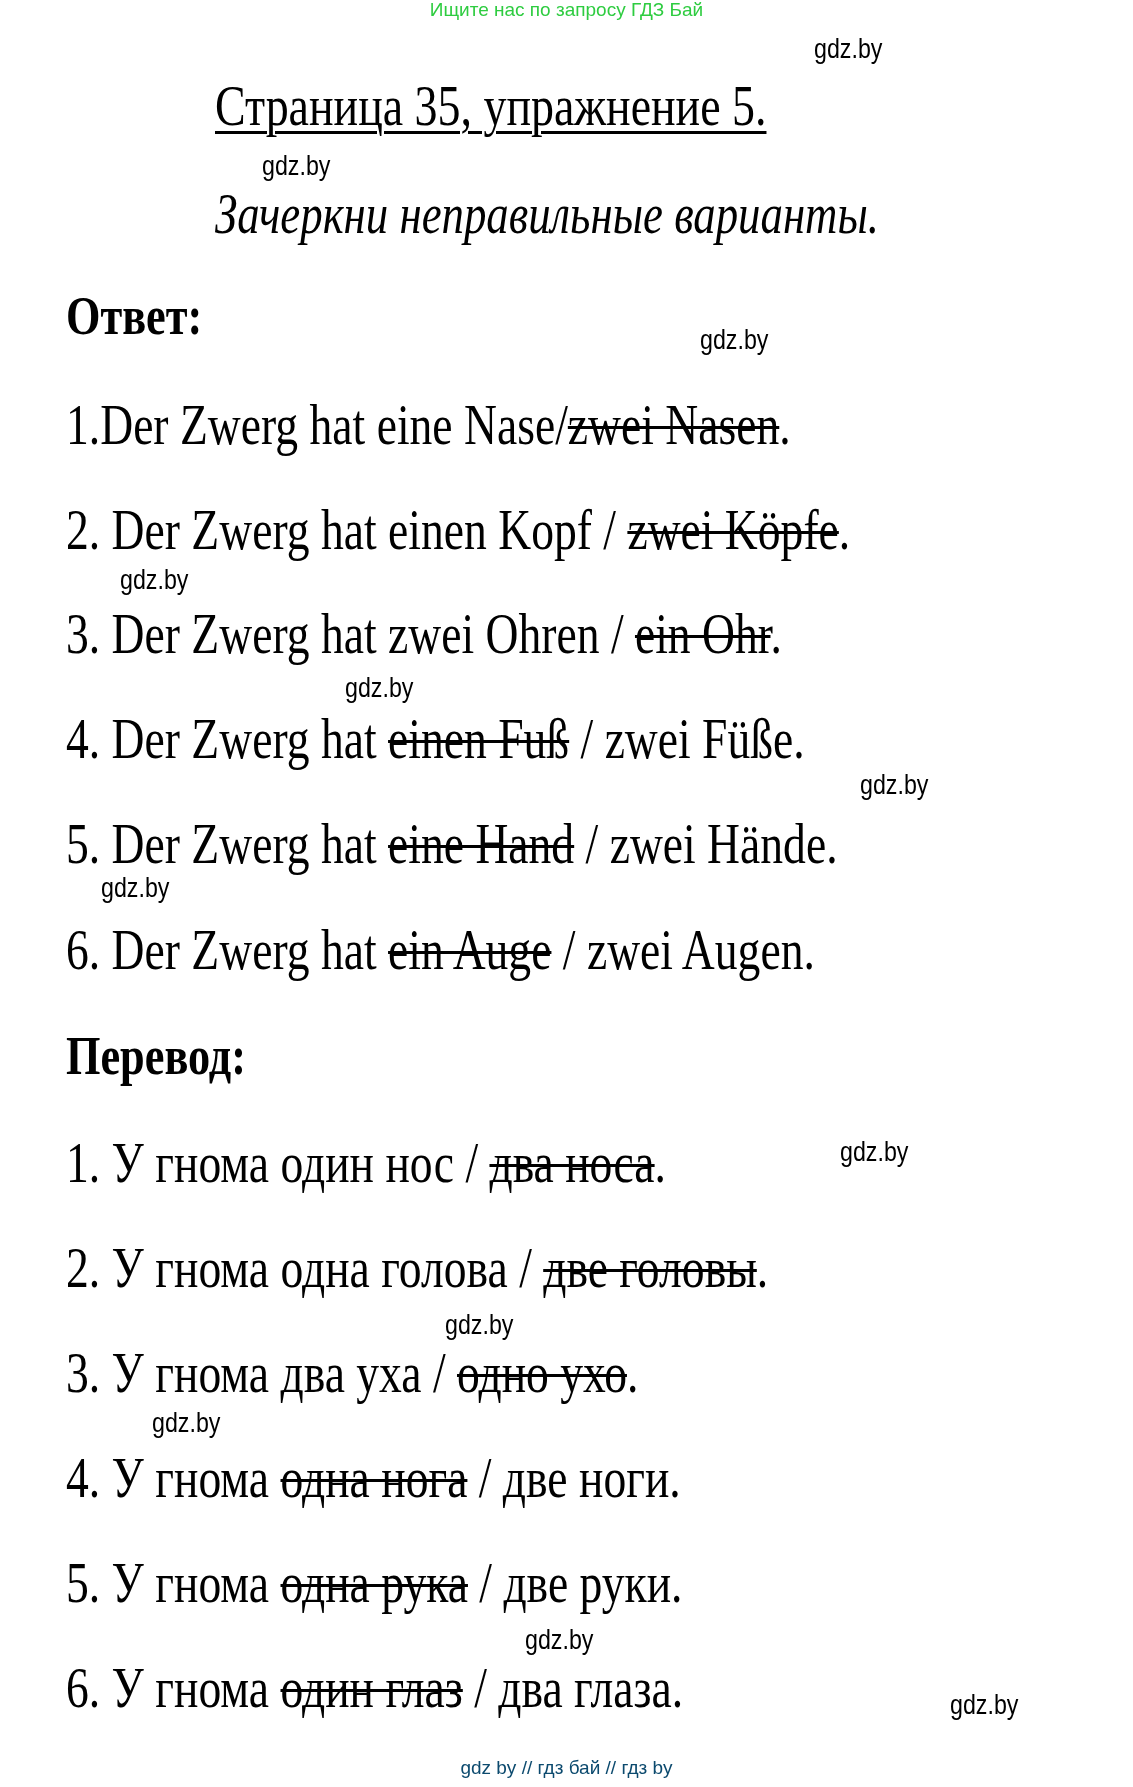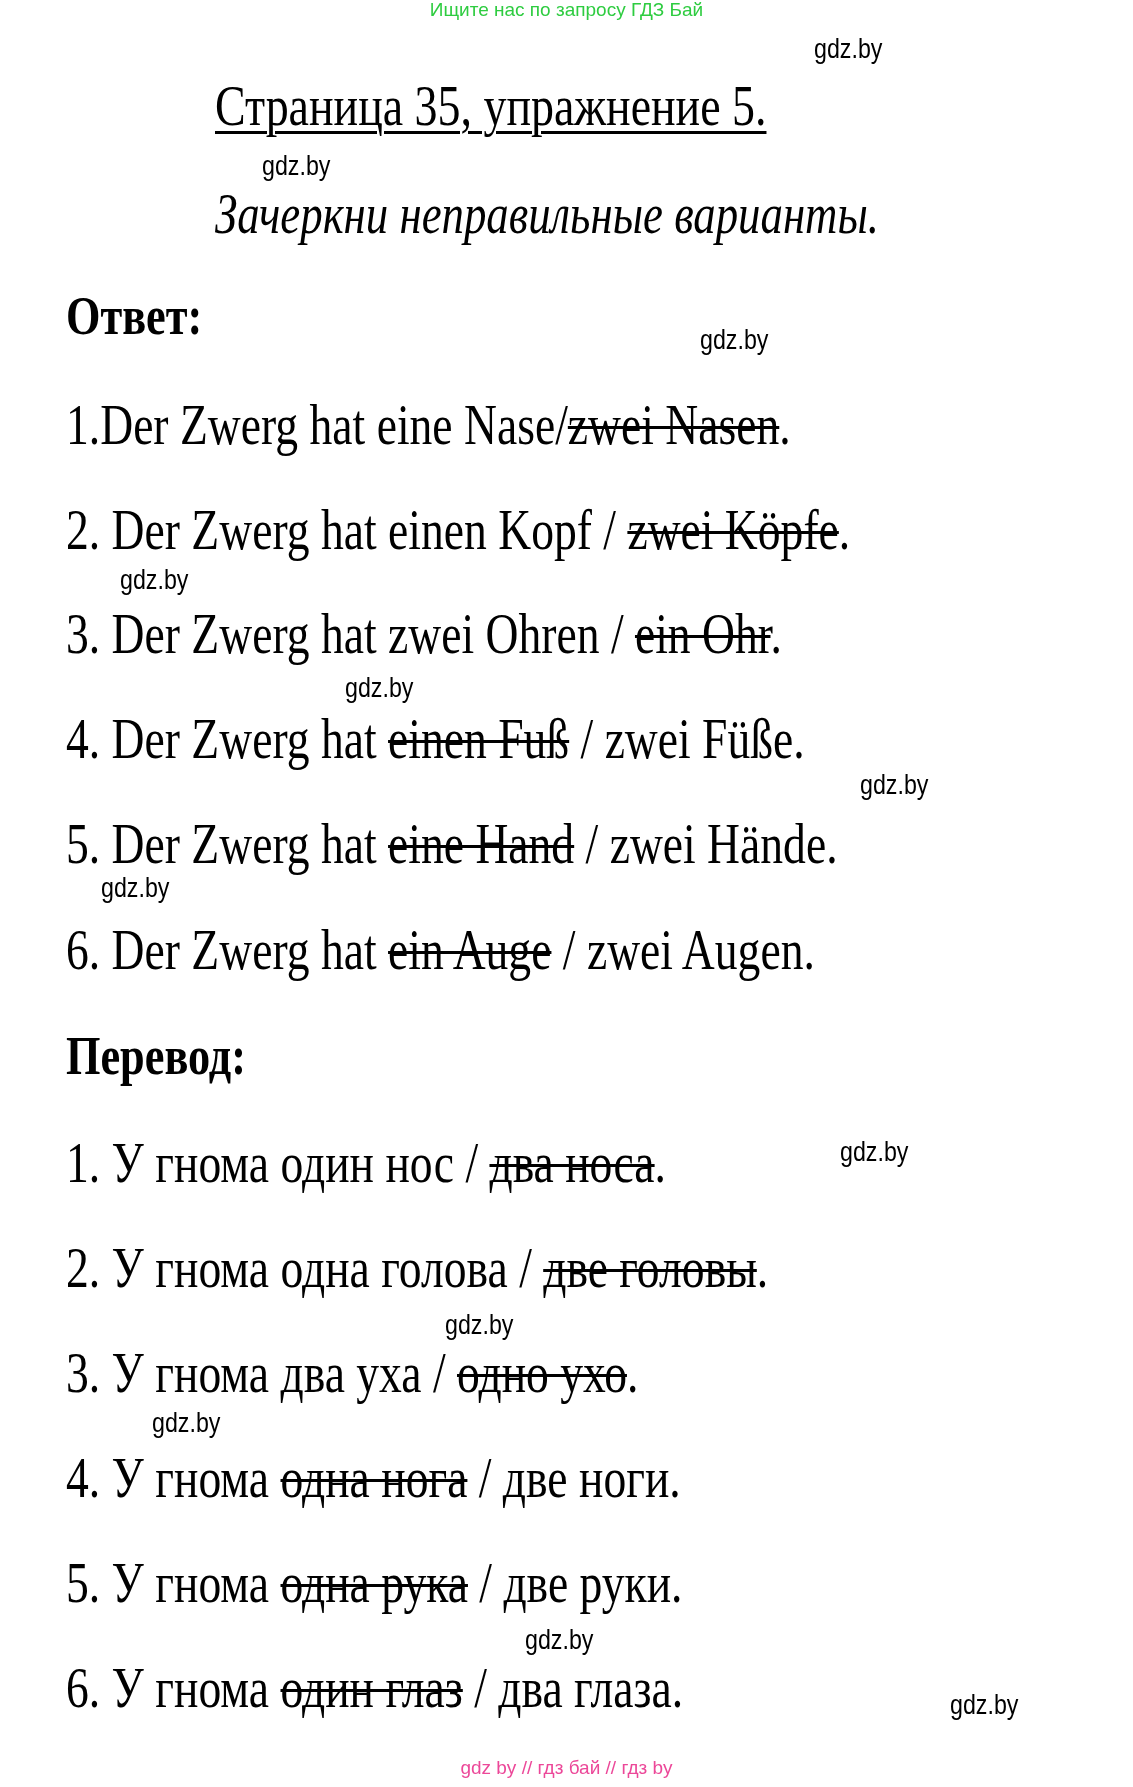--- a/index.html
+++ b/index.html
@@ -5,21 +5,21 @@
   html, body { margin: 0; padding: 0; background: #ffffff; }
   body { width: 1133px; height: 1787px; position: relative; overflow: hidden; font-family: "Liberation Serif", serif; color: #000; }
   .abs { position: absolute; white-space: nowrap; }
   .banner { top: 0; left: 0; width: 1133px; text-align: center; font-family: "Liberation Sans", sans-serif; font-size: 19px; color: #2ecc40; top: -1px; }
   .wm { font-family: "Liberation Sans", sans-serif; font-size: 27px; color: #000; transform: scaleX(0.86); transform-origin: left top; }
   .title { left: 215px; top: 74px; font-size: 56px; text-decoration: underline; text-decoration-thickness: 3px; text-underline-offset: 6px; transform: scaleX(0.82); transform-origin: left top; }
   .subtitle { left: 215px; top: 182px; font-size: 56px; font-style: italic; transform: scaleX(0.8); transform-origin: left top; }
   .heading { left: 66px; font-size: 54px; font-weight: bold; transform: scaleX(0.82); transform-origin: left top; }
   .line { left: 66px; font-size: 57px; transform: scaleX(0.8); transform-origin: left top; }
   .strike { text-decoration: line-through; text-decoration-thickness: 3px; }
-  .footer { left: 0; width: 1133px; top: 1757px; text-align: center; font-family: "Liberation Sans", sans-serif; font-size: 19px; color: #ec4899; }
+  .footer { left: 0; width: 1133px; top: 1757px; text-align: center; font-family: "Liberation Sans", sans-serif; font-size: 19px; color: #0c4a6e; }
 </style>
 </head>
 <body>
 
 <div class="abs banner">Ищите нас по запросу ГДЗ Бай</div>
 
 <div class="abs wm" style="left:814px;top:34px;">gdz.by</div>
 <div class="abs title">Страница 35, упражнение 5.</div>
 <div class="abs wm" style="left:262px;top:151px;">gdz.by</div>
 <div class="abs subtitle">Зачеркни неправильные варианты.</div>

